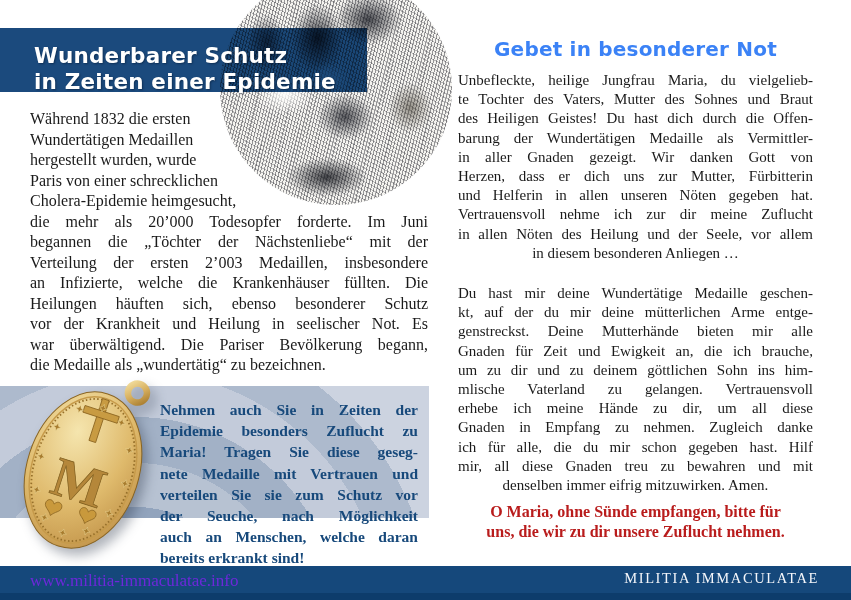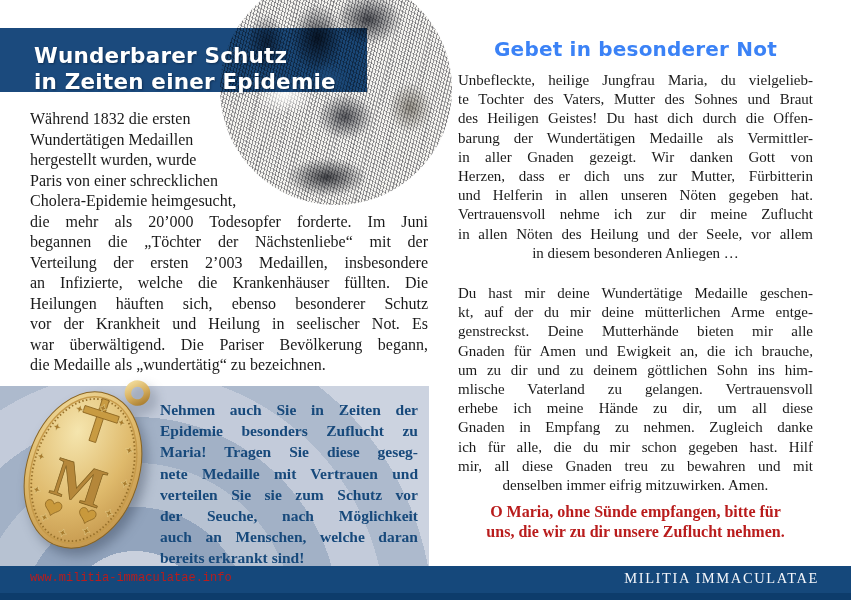--- a/index.html
+++ b/index.html
@@ -30,21 +30,21 @@
 
   
   #intro{position:absolute;left:30px;top:109px;width:398px;font-size:16px;line-height:20.5px;}
   #intro .circle-float{float:right;width:100%;height:102px;
     shape-outside:circle(122px at 306px -20px);}
   .lines .ln{text-align:justify;text-align-last:justify;}
   #intro .ln:nth-child(-n+6){text-align-last:left;}
   #intro .ln-last{text-align-last:left;}
 
   
-  .info-box{position:absolute;left:0;top:386px;width:429px;height:180px;
+  .info-box{position:absolute;left:0;top:386px;width:429px;height:132px;
     background-color:#ccd3e0;
     background-image:radial-gradient(circle at 135px 235px,
       #c9d0dd 0 70px, #92a4bd 70px 114px, #b7c2d2 114px 158px,
       #a2b1c6 158px 204px, #c3cbda 204px 250px, #adbacd 250px 298px, #ccd3e0 298px);}
   .info-text{position:absolute;left:160px;top:13px;width:258px;
     font-weight:bold;font-size:15.5px;line-height:21.2px;color:#17497b;}
   .info-text .ln-last{text-align-last:left;}
 
   
   .medal{position:absolute;left:8px;top:352px;width:160px;height:215px;
@@ -59,21 +59,21 @@
   #para2{position:absolute;top:284px;left:0;width:100%;font-size:15px;line-height:19.2px;}
   #para1 .ln-last,#para2 .ln-last{text-align-last:center;}
   .closing{position:absolute;top:502px;left:0;width:100%;text-align:center;
     font-weight:bold;font-size:16px;line-height:20px;color:#b91c1c;}
   .closing .ln{text-align:center;text-align-last:center;}
 
   
   .footer-bar{position:absolute;left:0;top:566px;width:851px;height:27px;background:#15487b;}
   .footer-strip{position:absolute;left:0;top:593px;width:851px;height:7px;background:#0d3c6b;}
   .website{position:absolute;left:30px;top:571px;
-    font-family:Liberation Mono, monospace;font-size:12px;color:#b91c1c;}
+    font-family:Liberation Serif, serif;font-size:17px;color:#6d28d9;}
   .org{position:absolute;right:32px;top:570px;font-family:"Liberation Serif",serif;
     font-size:14.5px;letter-spacing:1.6px;color:#f4f6fa;}
 </style>
 </head>
 <body>
 
 <div class="page">
 
   <div class="engraving"></div>
 
@@ -175,21 +175,21 @@
         <div class="ln">Herzen, dass er dich uns zur Mutter, Fürbitterin</div>
         <div class="ln">und Helferin in allen unseren Nöten gegeben hat.</div>
         <div class="ln">Vertrauensvoll nehme ich zur dir meine Zuflucht</div>
         <div class="ln">in allen Nöten des Heilung und der Seele, vor allem</div>
         <div class="ln ln-last">in diesem besonderen Anliegen …</div>
       </div>
     <div id="para2" class="lines">
         <div class="ln">Du hast mir deine Wundertätige Medaille geschen-</div>
         <div class="ln">kt, auf der du mir deine mütterlichen Arme entge-</div>
         <div class="ln">genstreckst. Deine Mutterhände bieten mir alle</div>
-        <div class="ln">Gnaden für Amen und Ewigkeit an, die ich brauche,</div>
+        <div class="ln">Gnaden für Zeit und Ewigkeit an, die ich brauche,</div>
         <div class="ln">um zu dir und zu deinem göttlichen Sohn ins him-</div>
         <div class="ln">mlische Vaterland zu gelangen. Vertrauensvoll</div>
         <div class="ln">erhebe ich meine Hände zu dir, um all diese</div>
         <div class="ln">Gnaden in Empfang zu nehmen. Zugleich danke</div>
         <div class="ln">ich für alle, die du mir schon gegeben hast. Hilf</div>
         <div class="ln">mir, all diese Gnaden treu zu bewahren und mit</div>
         <div class="ln ln-last">denselben immer eifrig mitzuwirken. Amen.</div>
       </div>
     <div class="closing">
         <div class="ln">O Maria, ohne Sünde empfangen, bitte für</div>

